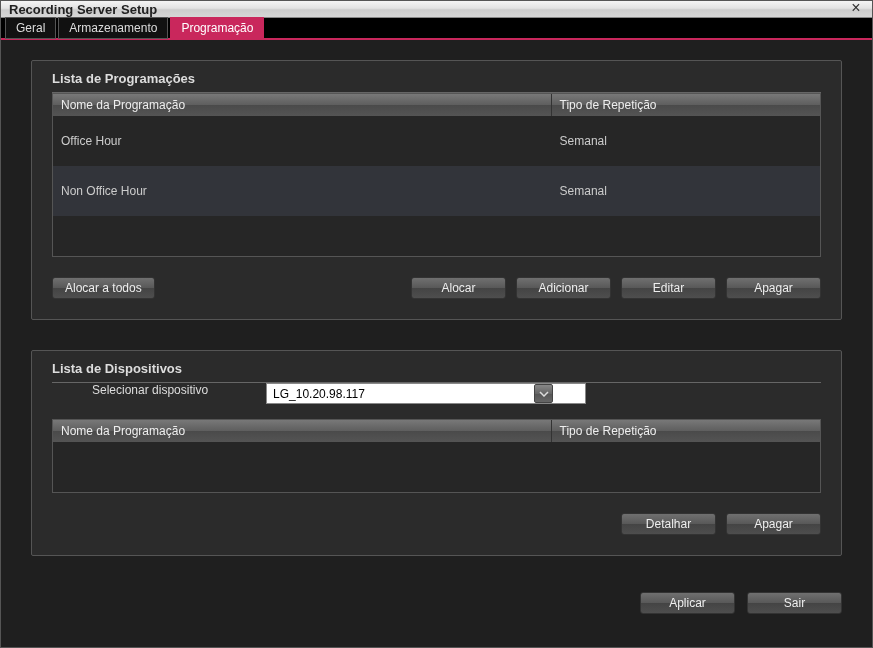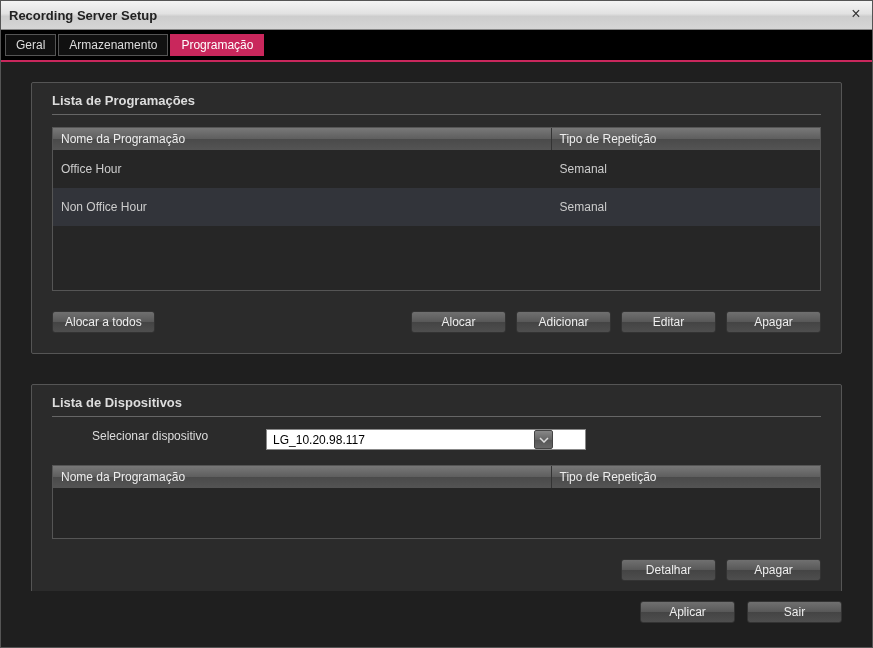--- a/index.html
+++ b/index.html
@@ -12,21 +12,21 @@
     }
     .window {
       width: 873px;
       height: 648px;
       background: #1f1f1f;
       border: 1px solid #555;
       display: flex;
       flex-direction: column;
     }
     .titlebar {
-      height: 29px;
+      height: 17px;
       background: linear-gradient(to bottom, #f4f4f4 0%, #e2e2e2 45%, #cdcdcd 55%, #d6d6d6 100%);
       display: flex;
       align-items: center;
       justify-content: space-between;
       padding: 0 8px;
       border-bottom: 1px solid #888;
     }
     .titlebar-title {
       font-weight: bold;
       font-size: 13px;
@@ -38,21 +38,21 @@
       font-size: 16px;
       text-align: center;
       color: #333;
       cursor: pointer;
     }
     .tabbar {
       background: #000;
       display: flex;
       align-items: center;
       padding: 0 4px;
-      height: 32px;
+      height: 22px;
       border-bottom: 2px solid #c9275c;
     }
     .tab {
       color: #ddd;
       font-size: 12px;
       padding: 3px 10px;
       border: 1px solid #555;
       background: #111;
       margin-right: 2px;
       cursor: pointer;
@@ -76,21 +76,21 @@
       border: 1px solid #555;
       border-radius: 2px;
       padding: 10px 20px 20px 20px;
     }
     .panel-title {
       color: #ddd;
       font-size: 13px;
       font-weight: bold;
       padding-bottom: 6px;
       border-bottom: 1px solid #666;
-      margin-bottom: 12px;
+      margin-bottom: 0;
     }
     .table {
       border: 1px solid #555;
       border-radius: 0;
       overflow: hidden;
     }
     .table-header {
       display: flex;
       background: linear-gradient(to bottom, #787878 0%, #5e5e5e 50%, #4a4a4a 51%, #545454 100%);
       color: #eee;
@@ -108,21 +108,21 @@
       min-height: 140px;
     }
     .table-body.short { min-height: 50px; }
     .tr {
       display: flex;
       font-size: 12px;
       color: #ccc;
     }
     .tr:nth-child(even) { background: #32343a; }
     .td {
-      padding: 12px 8px;
+      padding: 18px 8px;
     }
     .btn-row {
       display: flex;
       justify-content: flex-end;
       gap: 10px;
       margin-top: 20px;
     }
     .btn-row .left { margin-right: auto; }
     .btn {
       min-width: 95px;
@@ -172,21 +172,21 @@
       pointer-events: none;
       display: flex;
       align-items: center;
       justify-content: center;
     }
     .select-arrow svg { width: 10px; height: 6px; }
     .footer {
       display: flex;
       justify-content: flex-end;
       gap: 12px;
-      padding: 10px 30px 24px 30px;
+      padding: 10px 30px 33px 30px;
       background: #1f1f1f;
     }
   </style>
 </head>
 <body>
 
 <div class="window">
 
   <div class="titlebar">
     <span class="titlebar-title">Recording Server Setup</span>

